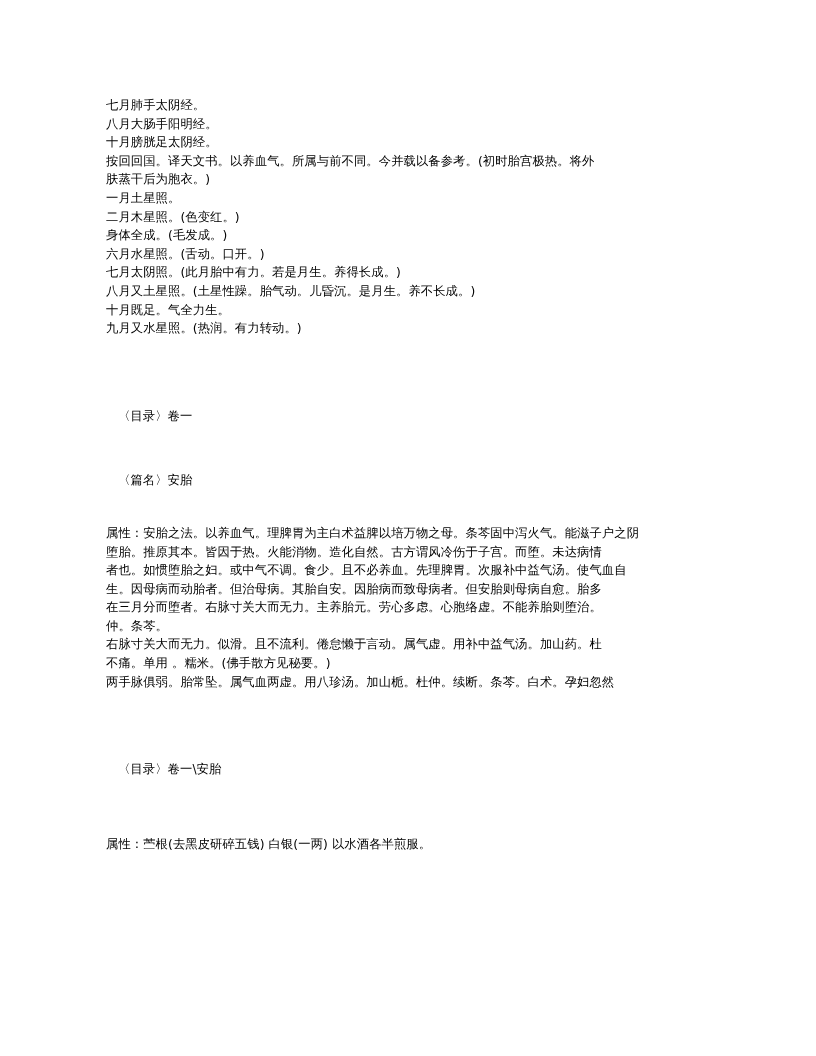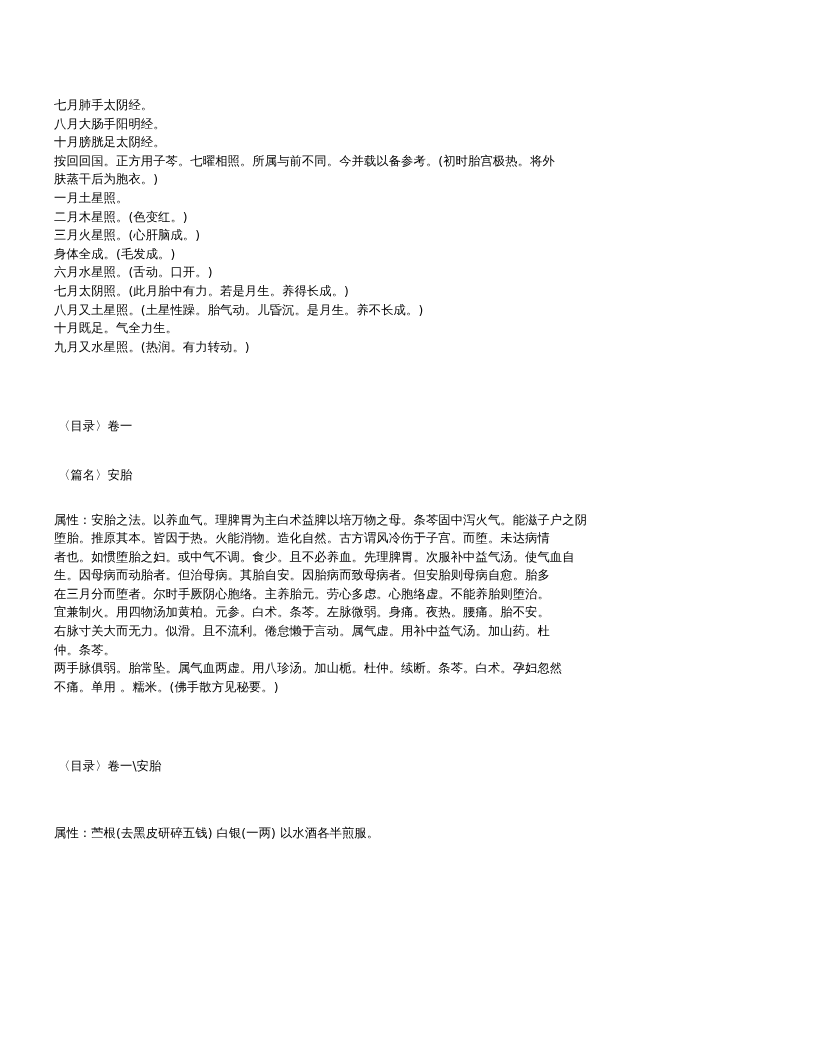--- a/index.html
+++ b/index.html
@@ -11,61 +11,60 @@
     width: 816px;
     height: 1056px;
     font-family: "DejaVu Sans", "Liberation Sans", sans-serif;
     color: #000000;
   }
   .page {
     position: relative;
     width: 816px;
     height: 1056px;
     box-sizing: border-box;
-    padding: 96px 96px 96px 54px;
+    padding: 96px 96px 96px 106px;
     border-radius: 29px;
   }
   .doc-body {
     font-size: 12.3px;
     line-height: 18.6px;
     letter-spacing: 0.1px;
   }
   .para {
     margin: 0;
     white-space: pre-wrap;
     word-break: break-all;
   }
   .spacer-lg {
     height: 57px;
   }
   .spacer-md {
     height: 22px;
   }
   .heading {
-    margin: 4px;
+    margin: 12px;
     font-size: 12.3px;
     font-weight: normal;
     line-height: 18.6px;
   }
 </style>
 </head>
 <body>
 
 <div class="page">
   <div class="doc-body">
 
     <div>
       <p class="para">七月肺手太阴经。</p>
       <p class="para">八月大肠手阳明经。</p>
       <p class="para">十月膀胱足太阴经。</p>
-      <p class="para">按回回国。正方用子芩。七曜相照。所属与前不同。今并载以备参考。(初时胎宫极热。将外</p>
+      <p class="para">按回回国。译天文书。以养血气。所属与前不同。今并载以备参考。(初时胎宫极热。将外</p>
       <p class="para">肤蒸干后为胞衣。)</p>
       <p class="para">一月土星照。</p>
       <p class="para">二月木星照。(色变红。)</p>
-      <p class="para">三月火星照。(心肝脑成。)</p>
       <p class="para">身体全成。(毛发成。)</p>
       <p class="para">六月水星照。(舌动。口开。)</p>
       <p class="para">七月太阴照。(此月胎中有力。若是月生。养得长成。)</p>
       <p class="para">八月又土星照。(土星性躁。胎气动。儿昏沉。是月生。养不长成。)</p>
       <p class="para">十月既足。气全力生。</p>
       <p class="para">九月又水星照。(热润。有力转动。)</p>
     </div>
 
     <div class="spacer-lg"></div>
 
@@ -75,26 +74,25 @@
 
     <p class="heading">〈篇名〉安胎</p>
 
     <div class="spacer-md"></div>
 
     <div>
       <p class="para">属性：安胎之法。以养血气。理脾胃为主白术益脾以培万物之母。条芩固中泻火气。能滋子户之阴</p>
       <p class="para">堕胎。推原其本。皆因于热。火能消物。造化自然。古方谓风冷伤于子宫。而堕。未达病情</p>
       <p class="para">者也。如惯堕胎之妇。或中气不调。食少。且不必养血。先理脾胃。次服补中益气汤。使气血自</p>
       <p class="para">生。因母病而动胎者。但治母病。其胎自安。因胎病而致母病者。但安胎则母病自愈。胎多</p>
-      <p class="para">在三月分而堕者。尔时手厥阴心胞络。主养胎元。劳心多虑。心胞络虚。不能养胎则堕治。</p>
-      <p class="para">宜兼制火。用四物汤加黄柏。元参。白术。条芩。左脉微弱。身痛。夜热。腰痛。胎不安。</p>
+      <p class="para">在三月分而堕者。右脉寸关大而无力。主养胎元。劳心多虑。心胞络虚。不能养胎则堕治。</p>
+      <p class="para">仲。条芩。</p>
       <p class="para">右脉寸关大而无力。似滑。且不流利。倦怠懒于言动。属气虚。用补中益气汤。加山药。杜</p>
-      <p class="para">仲。条芩。</p>
+      <p class="para">不痛。单用 。糯米。(佛手散方见秘要。)</p>
       <p class="para">两手脉俱弱。胎常坠。属气血两虚。用八珍汤。加山栀。杜仲。续断。条芩。白术。孕妇忽然</p>
-      <p class="para">不痛。单用 。糯米。(佛手散方见秘要。)</p>
       <p class="para"></p>
     </div>
 
     <div class="spacer-lg"></div>
 
     <p class="heading">〈目录〉卷一\安胎</p>
 
     <div class="spacer-md"></div>
 
 

